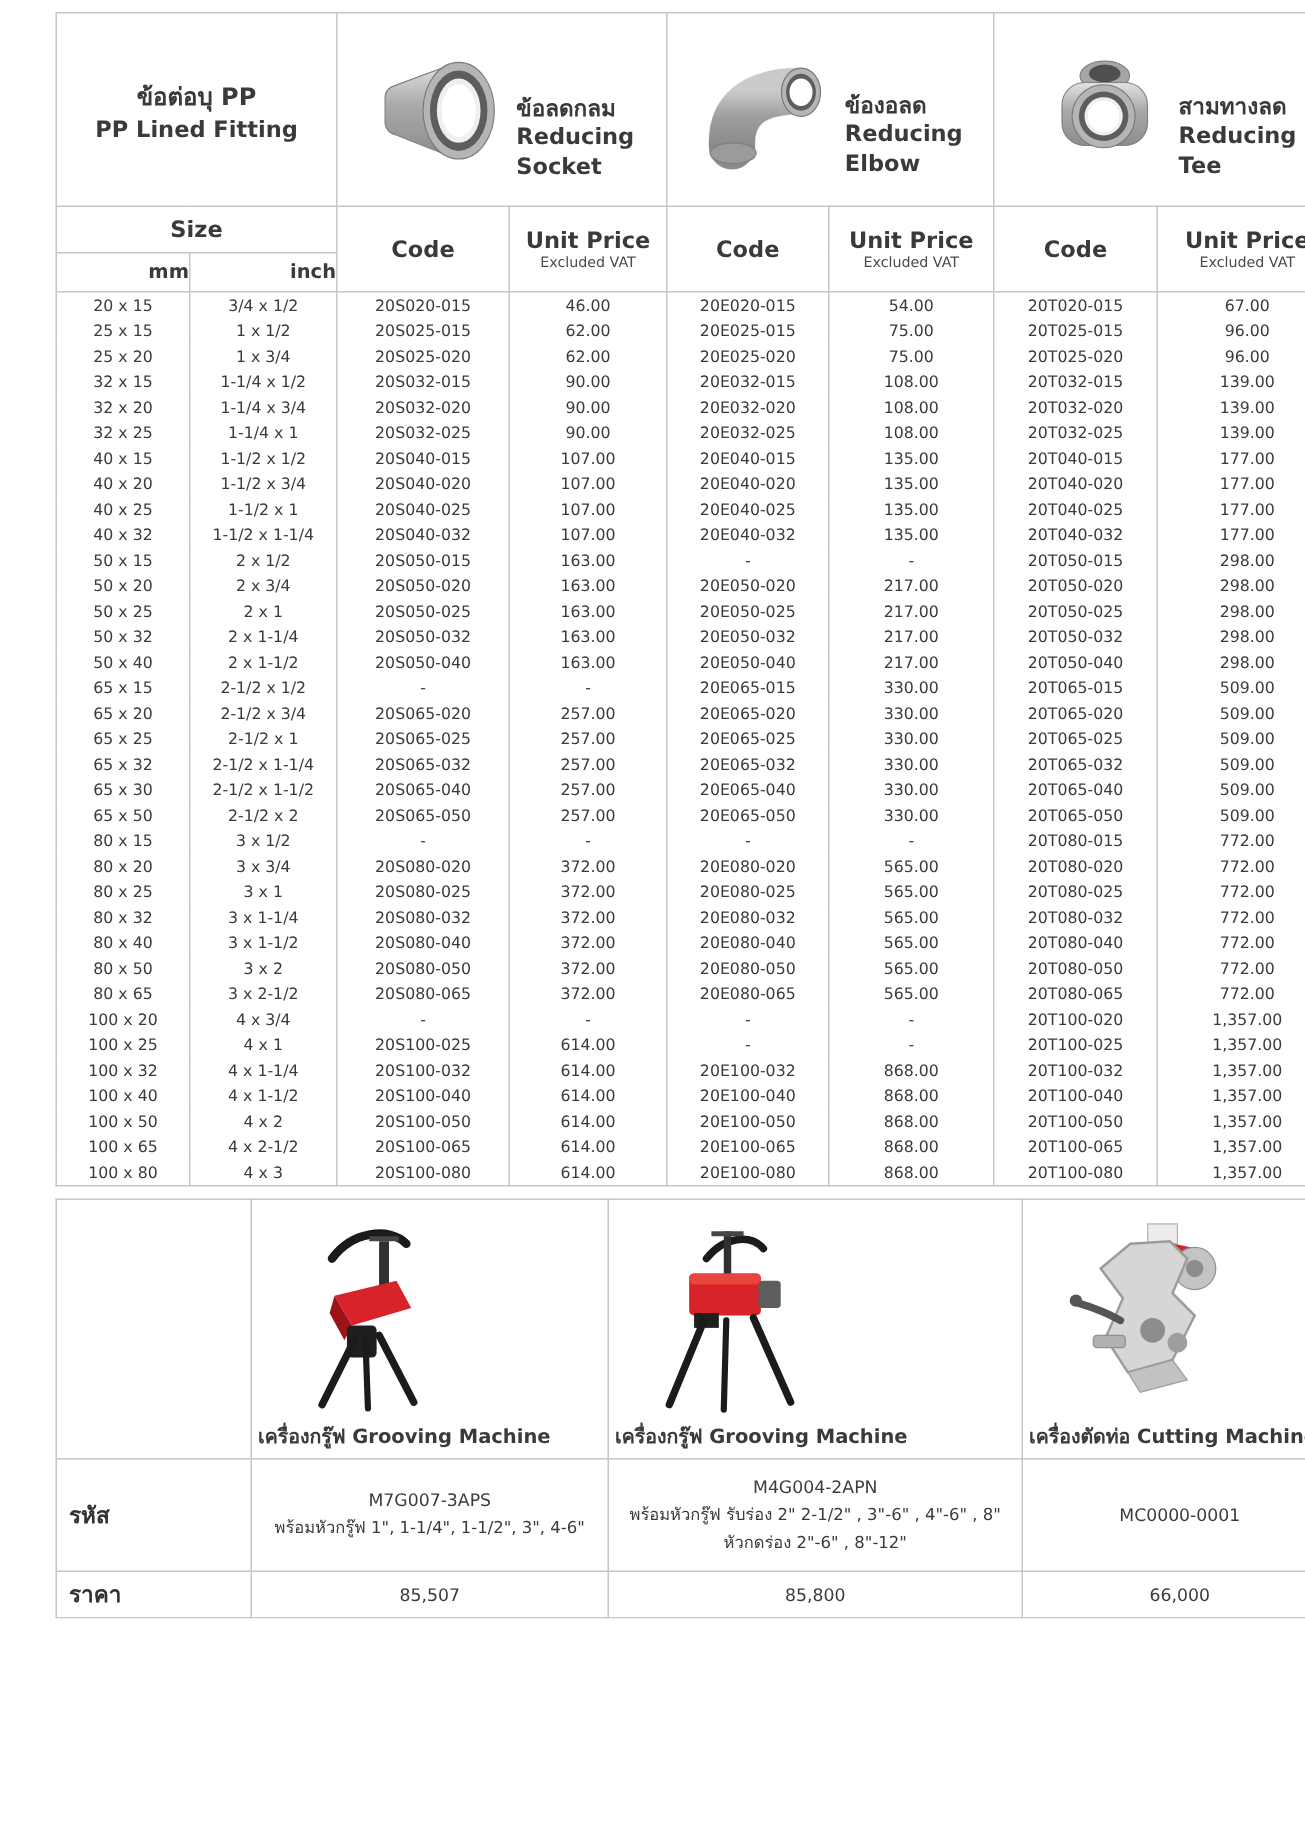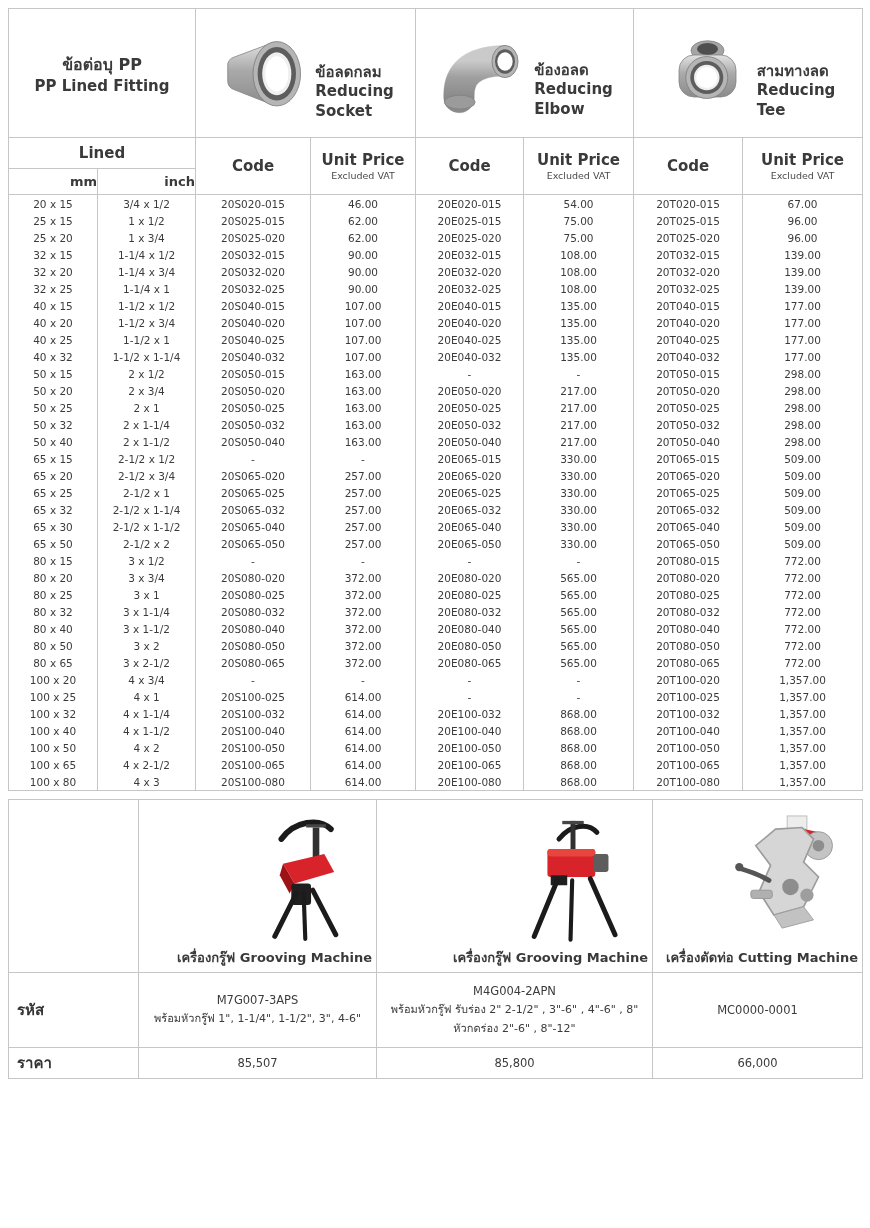--- a/index.html
+++ b/index.html
@@ -1,17 +1,17 @@
 <!DOCTYPE html>
 <html><head>
 <meta charset="utf-8">
 <style>
   html,body{margin:0;padding:0;background:#fff;}
   body{width:870px;font-family:"DejaVu Sans","Liberation Sans",sans-serif;color:#3c3c3c;}
-  .page{width:738px;}
+  .page{width:738px;margin-left:29px;}
 
   
   table{border-collapse:collapse;table-layout:fixed;}
   .fittings{margin:8px 0 0 8px;width:854px;}
   .fittings th{border:1px solid #c6c6c6;font-weight:bold;color:#3a3a3a;padding:0;}
   .header-row th{height:128px;background:#fff;}
   .title-cell .th1{display:block;font-size:16px;}
   .title-cell .th2{display:block;font-size:15px;}
   .product-cell .wrap{display:flex;align-items:flex-end;justify-content:center;gap:6px;}
   .product-cell svg{flex:0 0 auto;}
@@ -38,21 +38,21 @@
   .banner-title{color:#fff;font-size:26px;font-weight:bold;margin-left:14px;letter-spacing:0.5px;}
   .banner-by{color:#fff;font-size:13px;margin:12px 8px 0 10px;}
   .logo{display:inline-flex;flex-direction:column;align-items:center;margin-top:0px;}
   .logo-text{color:#fff;font-size:25px;font-weight:bold;letter-spacing:1px;border-bottom:4px solid #fff;line-height:1.05;padding:0 2px;}
   .logo-tagline{background:#fff0;color:#7a0a0d;font-size:6px;margin-top:2px;white-space:nowrap;}
 
   
   .machines{margin:8px 0 0 8px;width:854px;}
   .machines td{border:1px solid #c6c6c6;padding:2px 4px;}
   .machine-cell{height:168px;vertical-align:bottom;}
-  .machine-inner{display:flex;flex-direction:column;align-items:flex-end;justify-content:flex-end;height:100%;}
+  .machine-inner{display:flex;flex-direction:column;align-items:flex-start;justify-content:flex-end;height:100%;}
   .machine-caption{font-size:13px;font-weight:bold;color:#3a3a3a;margin:4px 0 2px 0;text-align:center;}
   .spec-label{font-size:15px;font-weight:bold;color:#333;padding-left:8px !important;text-align:left;}
   .spec-val{text-align:center;font-size:11.5px;color:#3b3b3b;}
   .row-model td{height:28px;}
   .row-pipe td{height:28px;}
   .row-code td{height:70px;}
   .row-price td{height:26px;}
   .code-l1{display:block;font-size:11.5px;}
   .code-l2{display:block;font-size:11px;margin-top:2px;}
   .code-l2:empty,.code-l3:empty{display:none;}
@@ -133,21 +133,21 @@
             </svg>
             <span class="product-label">
               <span>สามทางลด</span><br>
               <span>Reducing</span><br>
               <span>Tee</span>
             </span>
           </span>
         </th>
       </tr>
       <tr>
-        <th colspan="2" class="size-cell">Lined</th>
+        <th colspan="2" class="size-cell">Size</th>
         <th rowspan="2" class="code-cell">Code</th>
         <th rowspan="2" class="price-cell">
           <span class="pl1">Unit Price</span>
           <span class="pl2">Excluded VAT</span>
         </th>
         <th rowspan="2" class="code-cell">Code</th>
         <th rowspan="2" class="price-cell">
           <span class="pl1">Unit Price</span>
           <span class="pl2">Excluded VAT</span>
         </th>

